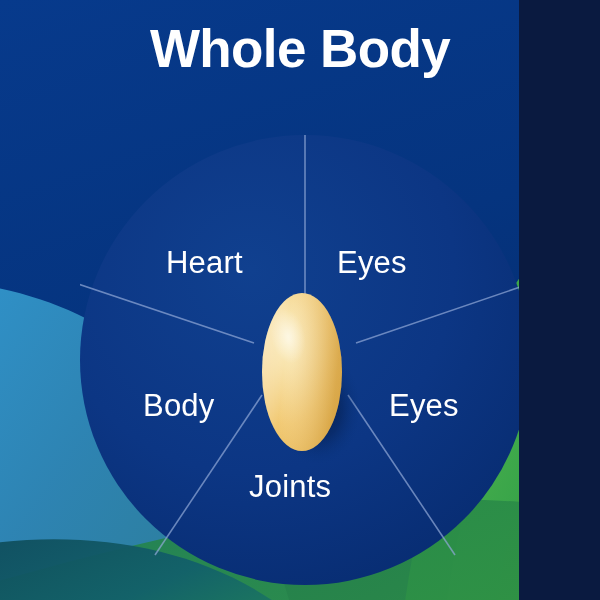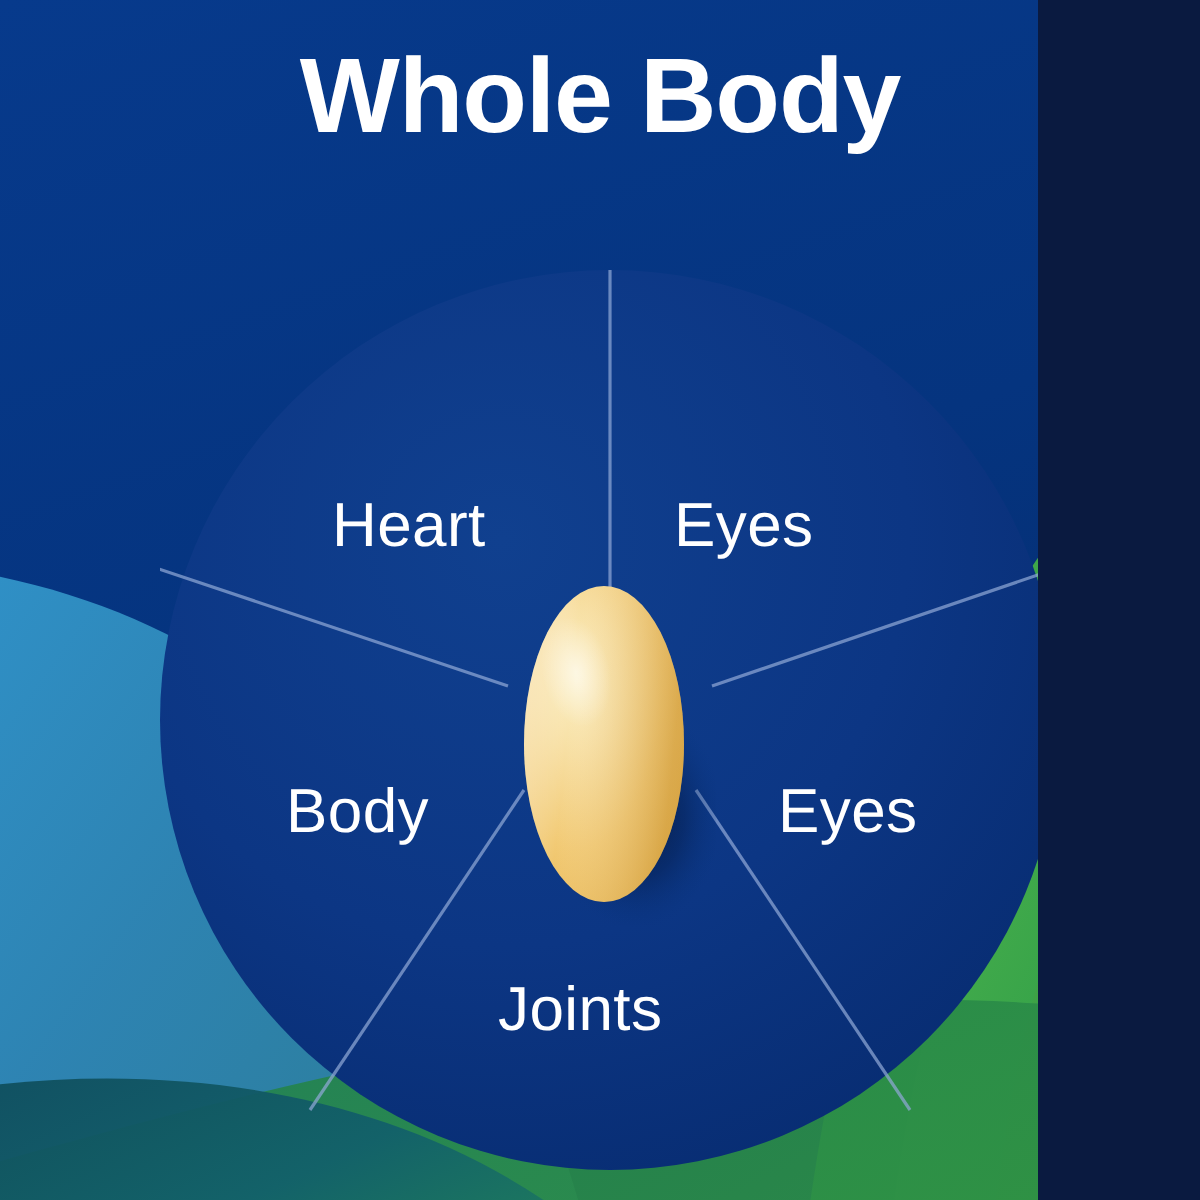--- a/index.html
+++ b/index.html
@@ -63,21 +63,21 @@
     font-weight: 400;
     line-height: 1;
     white-space: nowrap;
     z-index: 26;
     letter-spacing: 0.2px;
   }
   .lbl-heart  { left: 166px; top: 247px; }
   .lbl-brain  { left: 337px; top: 247px; }
   .lbl-skin   { left: 143px; top: 390px; }
   .lbl-eyes   { left: 389px; top: 390px; }
-  .lbl-joints { left: 249px; top: 489px; }
+  .lbl-joints { left: 249px; top: 471px; }
 
   
   .capsule-wrap {
     position: absolute;
     left: 258px;
     top: 288px;
     width: 100px;
     height: 175px;
     z-index: 28;
   }

